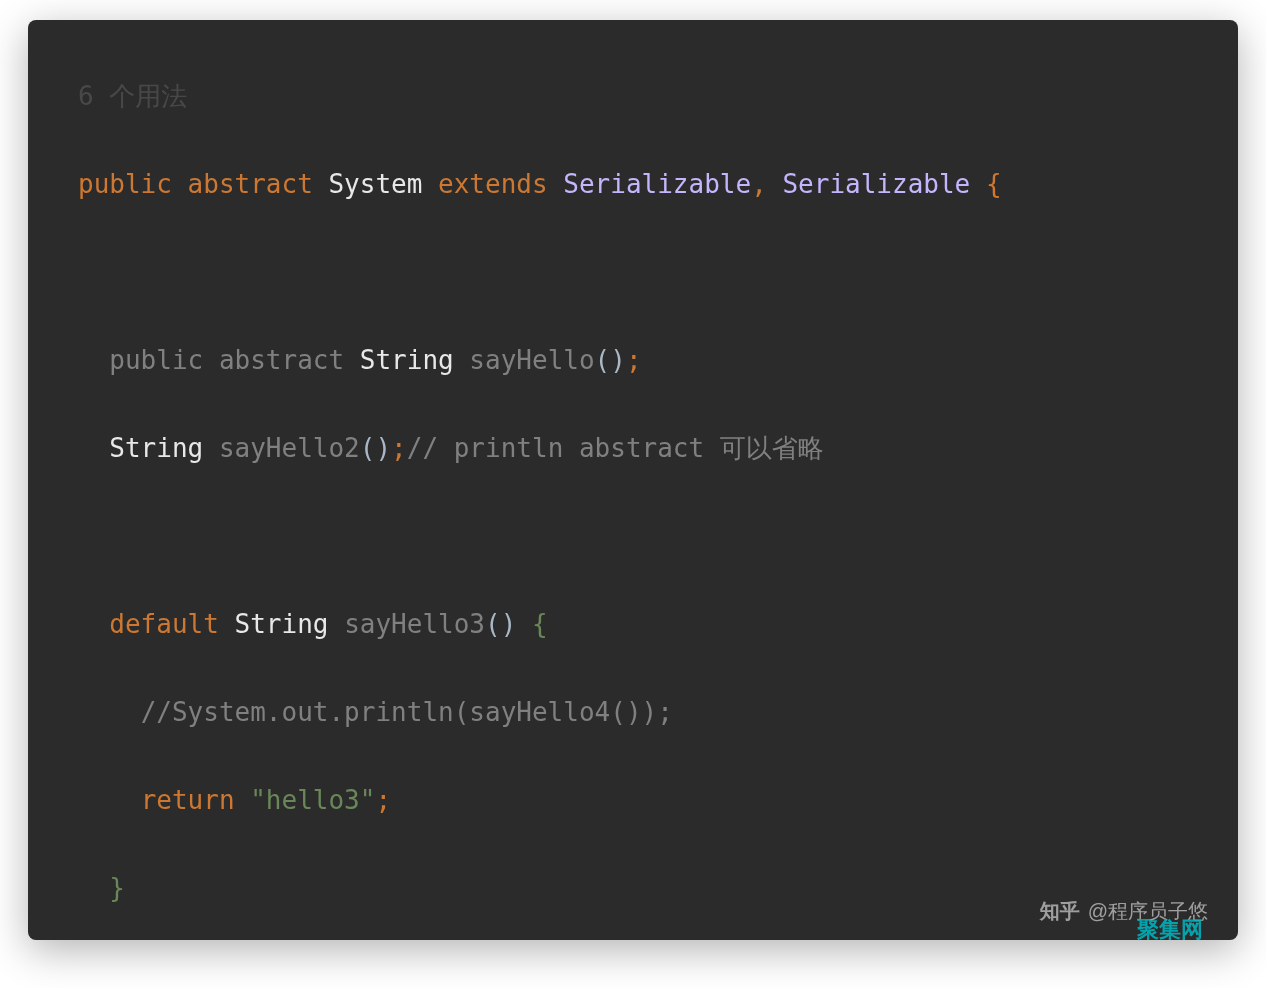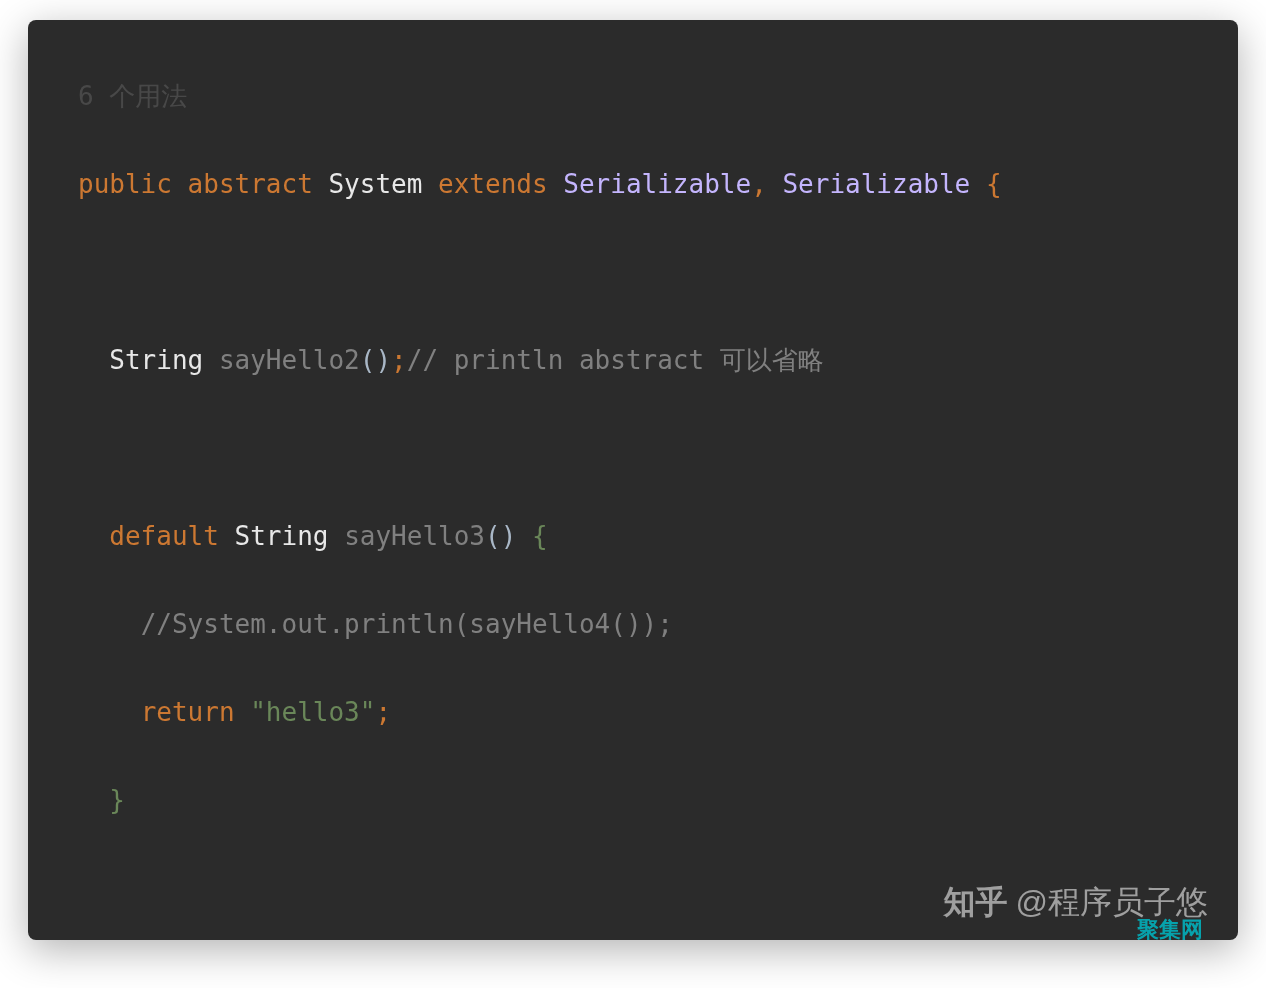--- a/index.html
+++ b/index.html
@@ -50,21 +50,21 @@
     .brace { color: #cc7832; }
     .brace-green { color: #6a8759; }
     .semi { color: #cc7832; }
     .comma { color: #cc7832; }
     .dim-comment { color: #555555; opacity: 0.6; }
     .watermark-zhihu {
       position: absolute;
       bottom: 15px;
       right: 30px;
       color: rgba(255,255,255,0.55);
-      font-size: 32px;
+      font-size: 20px;
       font-family: sans-serif;
       display: flex;
       align-items: flex-start;
       gap: 8px;
     }
     .zhihu-logo {
       font-weight: bold;
       font-family: sans-serif;
     }
     .watermark-juji {
@@ -84,20 +84,21 @@
     }
   </style>
 </head>
 <body>
 
 <div class="editor-container">
   <div class="code-area">
 <span class="line"><span class="faded-top dim-comment">6 个用法</span></span>
 <span class="line"><span class="kw">public</span> <span class="kw">abstract</span> <span class="classname">System</span> <span class="kw">extends</span> <span class="type">Serializable</span><span class="comma">,</span> <span class="type">Serializable</span> <span class="brace">{</span></span>
 <span class="line"></span>
+<span class="line">  <span class="method">public</span> <span class="method">abstract</span> <span class="classname">String</span> <span class="method">sayHello</span><span class="paren">()</span><span class="semi">;</span></span>
 <span class="line">  <span class="classname">String</span> <span class="method">sayHello2</span><span class="paren">()</span><span class="semi">;</span><span class="comment">// println abstract 可以省略</span></span>
 <span class="line"></span>
 <span class="line">  <span class="kw">default</span> <span class="classname">String</span> <span class="method">sayHello3</span><span class="paren">()</span> <span class="brace-green">{</span></span>
 <span class="line">    <span class="comment">//System.out.println(sayHello4());</span></span>
 <span class="line">    <span class="kw">return</span> <span class="string">"hello3"</span><span class="semi">;</span></span>
 <span class="line">  <span class="brace-green">}</span></span>
 
 
 
 

